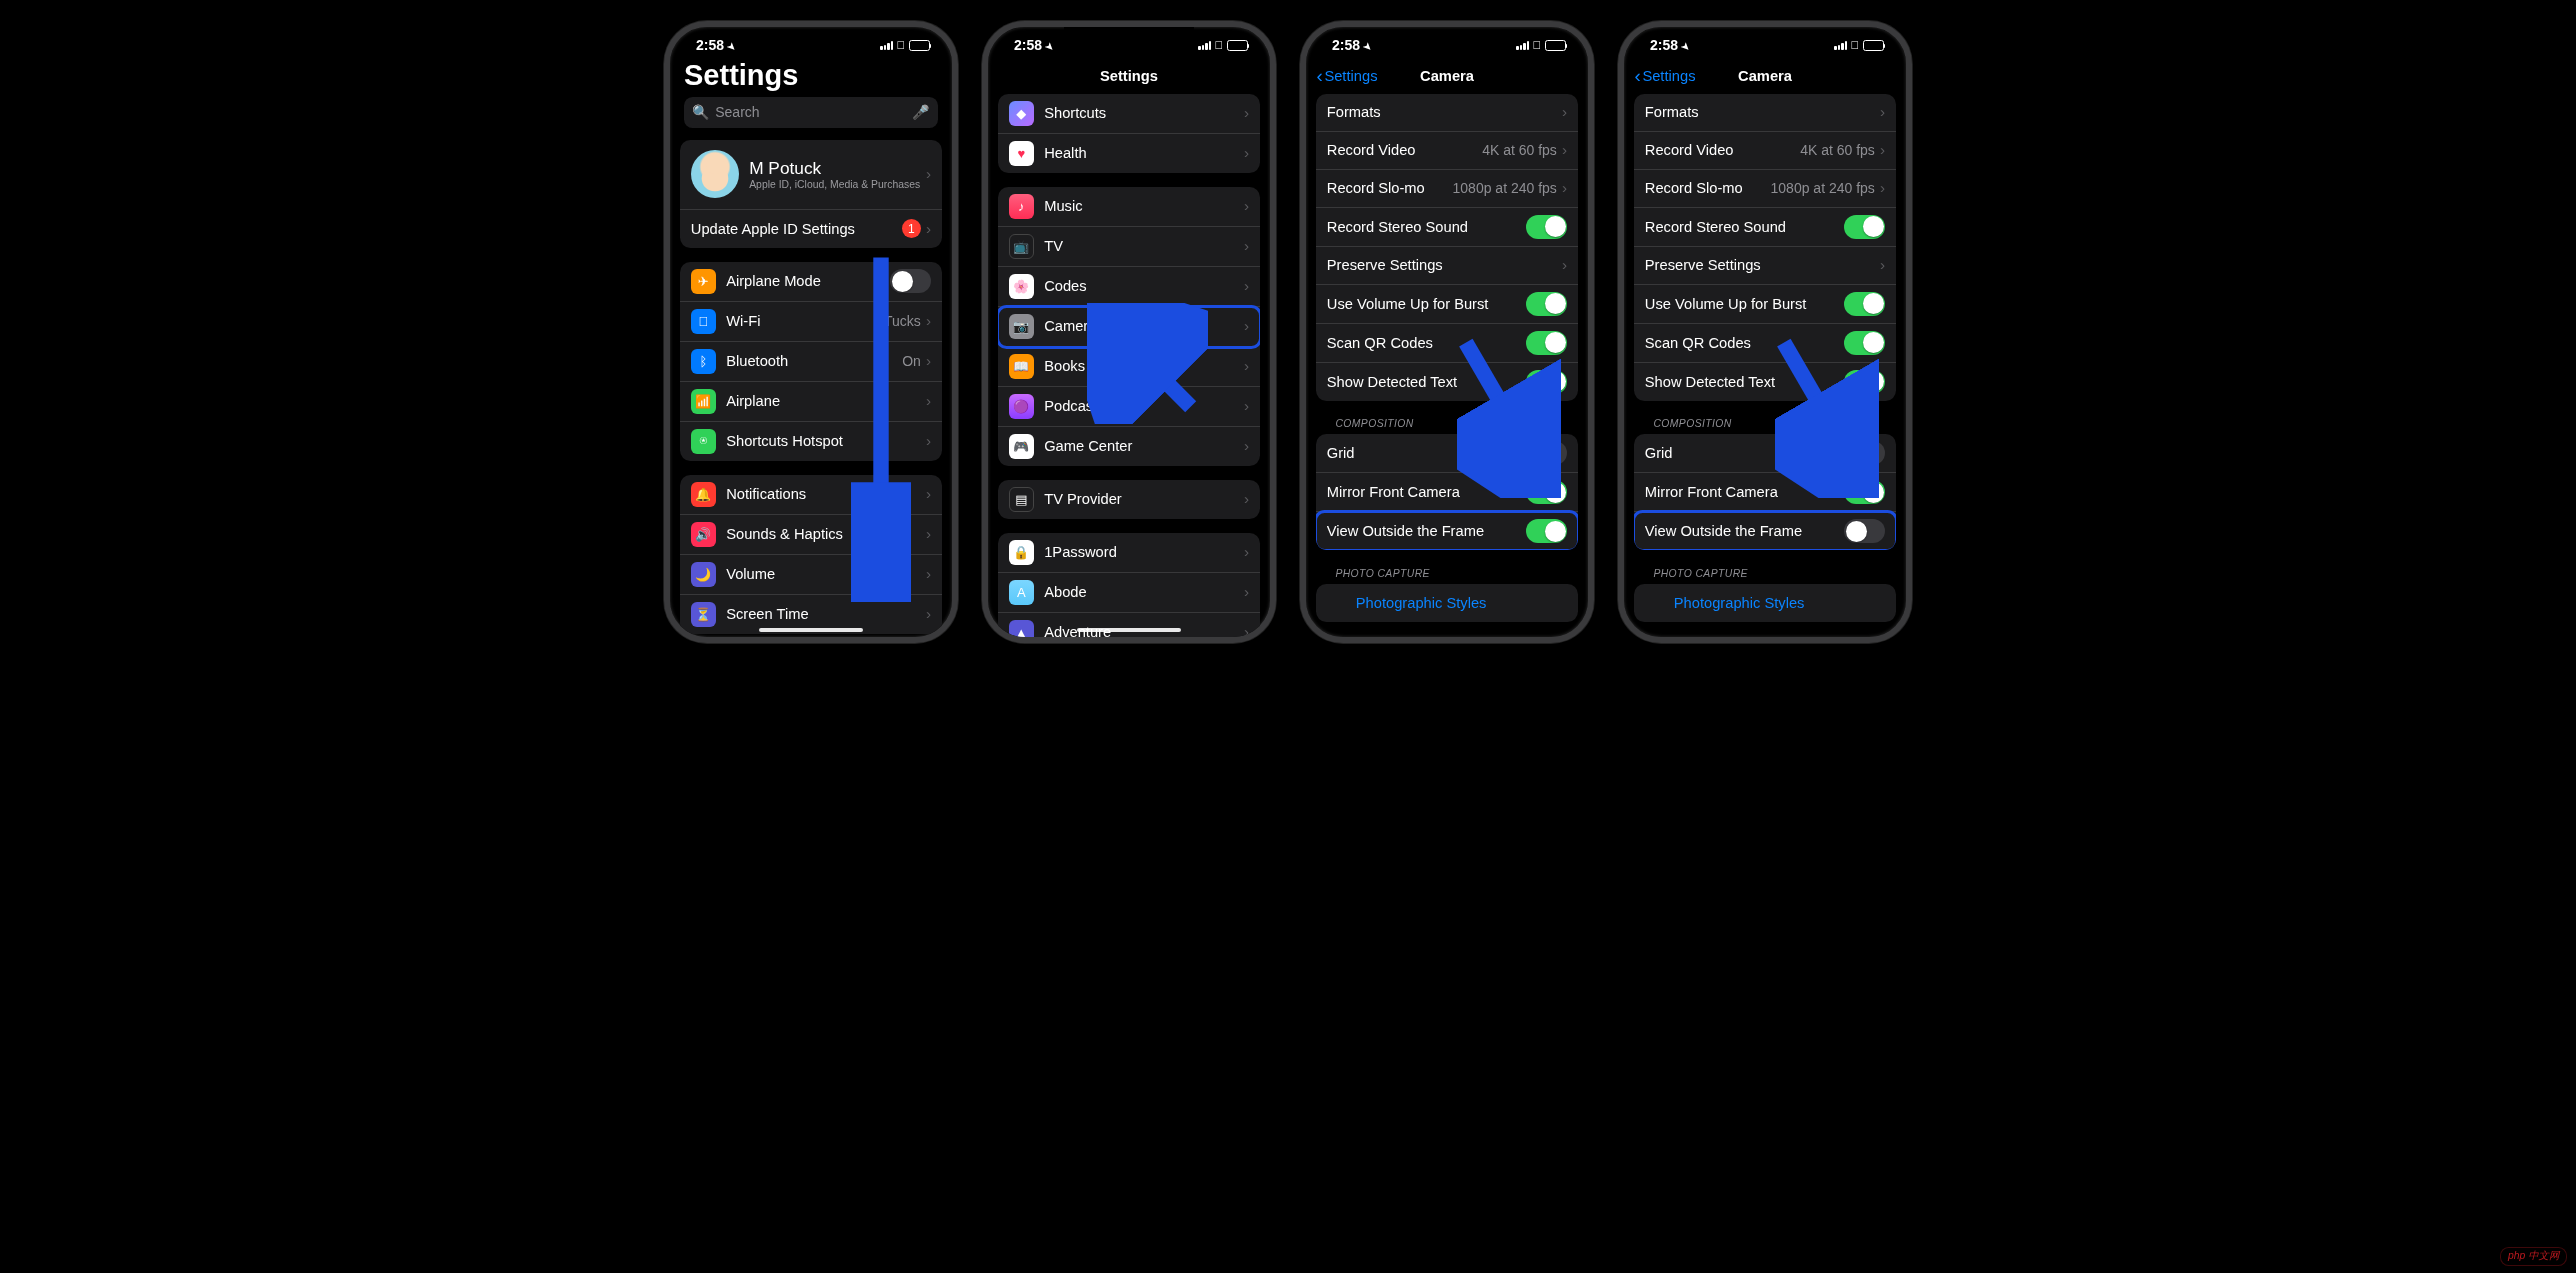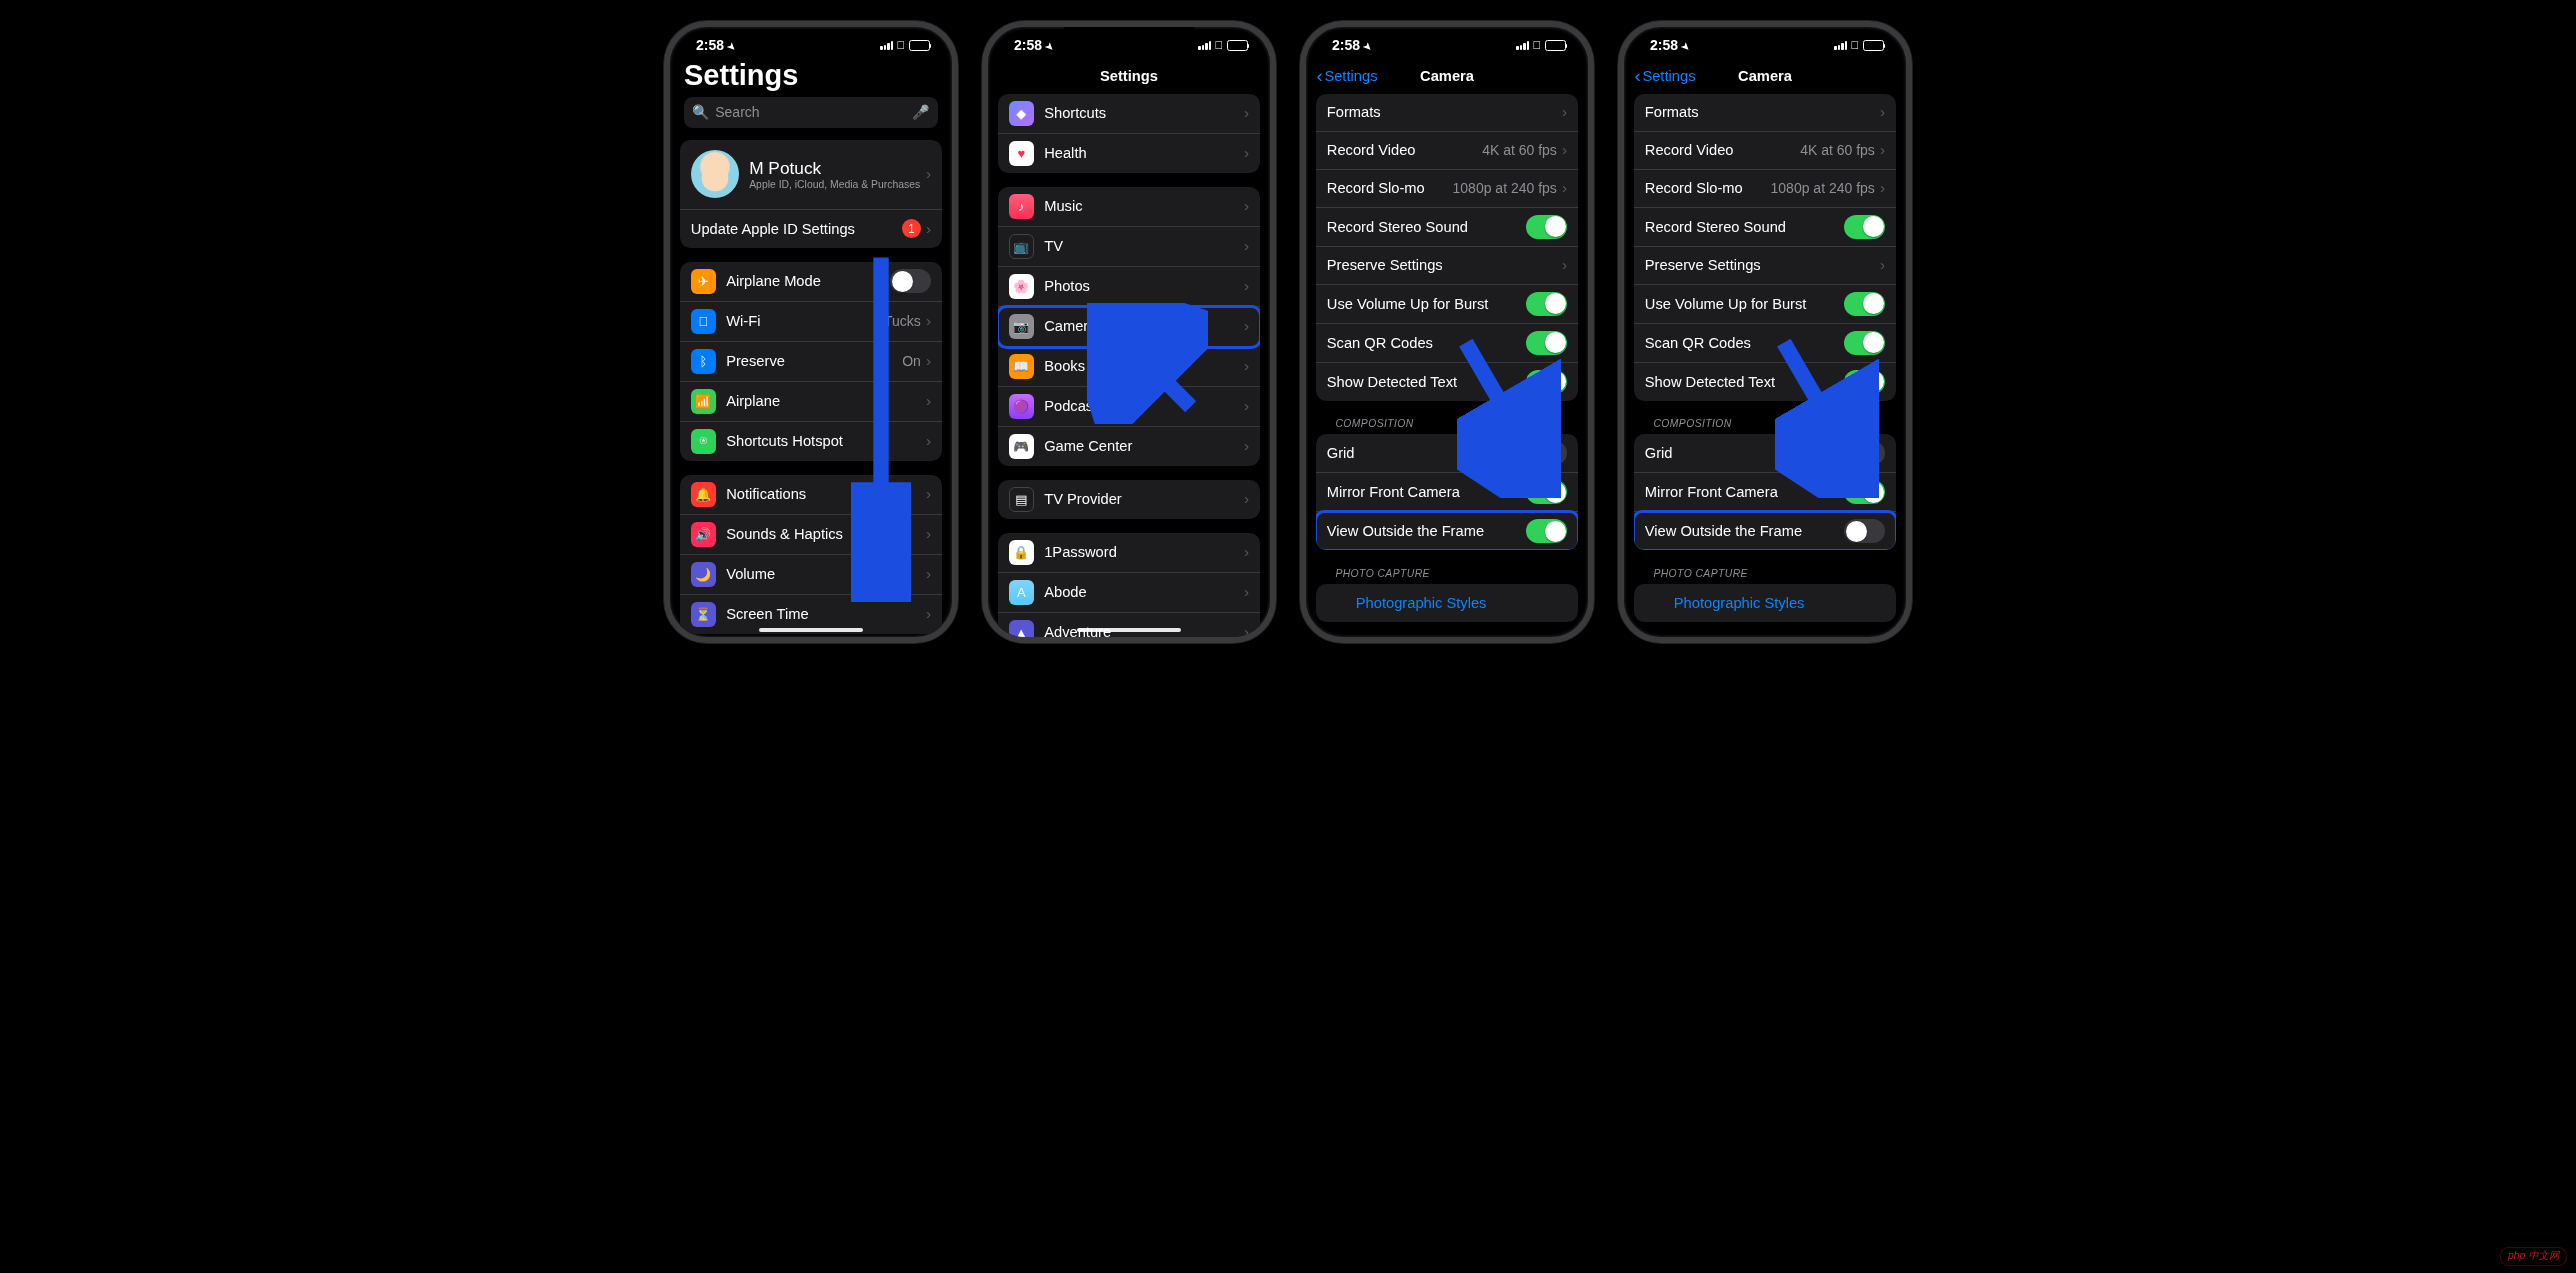--- a/index.html
+++ b/index.html
@@ -253,21 +253,21 @@
           </span>
       </div>
       <div class="row">
         <span class="icon-box ic-wifi">􀙇</span>
         <span class="label">Wi-Fi</span>
         <span class="value">Tucks</span>
         <span class="chev-r">›</span>
       </div>
       <div class="row">
         <span class="icon-box ic-bt">ᛒ</span>
-        <span class="label">Preserve</span>
+        <span class="label">Bluetooth</span>
         <span class="value">On</span>
         <span class="chev-r">›</span>
       </div>
       <div class="row">
         <span class="icon-box ic-cell">📶</span>
         <span class="label">Airplane</span>
         <span class="chev-r">›</span>
       </div>
       <div class="row">
         <span class="icon-box ic-hotspot">⍟</span>
@@ -354,21 +354,21 @@
           <span class="label">Music</span>
           <span class="chev-r">›</span>
         </div>
       <div class="row">
           <span class="icon-box ic-tv">📺</span>
           <span class="label">TV</span>
           <span class="chev-r">›</span>
         </div>
       <div class="row">
           <span class="icon-box ic-photos">🌸</span>
-          <span class="label">Photos</span>
+          <span class="label">Codes</span>
           <span class="chev-r">›</span>
         </div>
       <div class="row hl">
           <span class="icon-box ic-camera">📷</span>
           <span class="label">Camera</span>
           <span class="chev-r">›</span>
         </div>
       <div class="row">
           <span class="icon-box ic-books">📖</span>
           <span class="label">Books</span>

